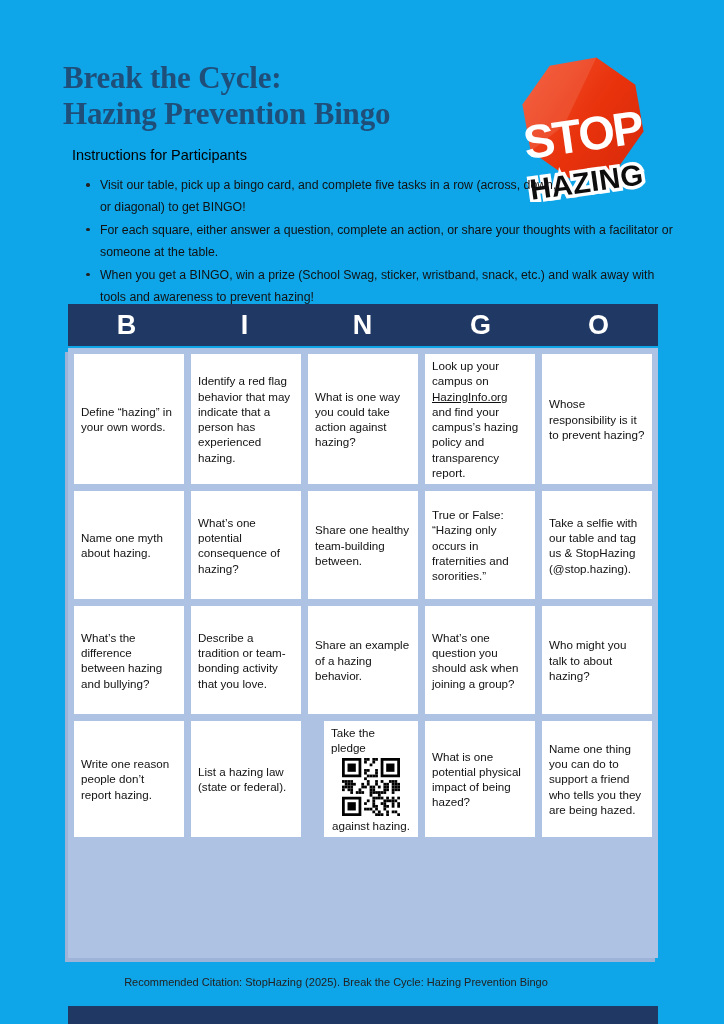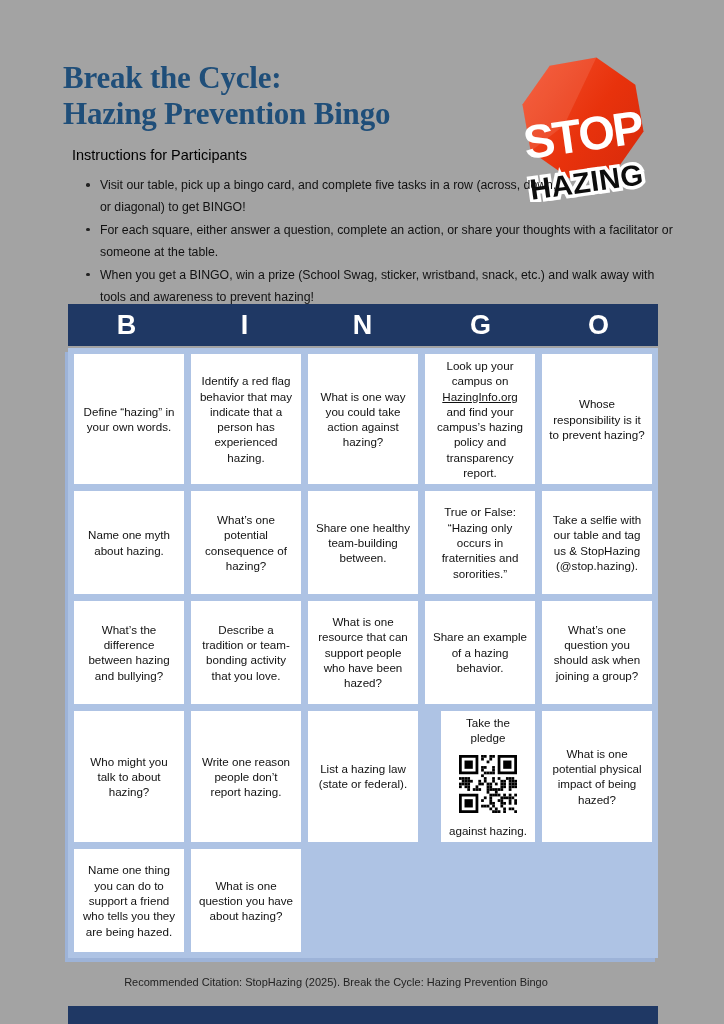--- a/index.html
+++ b/index.html
@@ -1,16 +1,16 @@
 <!DOCTYPE html>
 <html><head>
 <meta charset="utf-8">
 <style>
   html,body{margin:0;padding:0;background:#ffffff;}
-  .page{position:relative;width:724px;height:1024px;background:#a3a3a3;overflow:hidden;
+  .page{position:relative;width:724px;height:1024px;background:#0ea5e9;overflow:hidden;
         font-family:"Liberation Sans",sans-serif;color:#1a1a1a;}
 
   
   .title{position:absolute;left:63px;top:60px;font-family:"Liberation Serif",serif;
          font-weight:700;font-size:31px;line-height:1.15;color:#1F4E79;letter-spacing:-.2px;}
 
   
   .logo{position:absolute;left:503px;top:52px;width:170px;height:145px;}
 
   
@@ -25,24 +25,24 @@
   
   .bingo-head{position:absolute;left:68px;top:304px;width:590px;height:42px;background:#1F3864;
         display:grid;grid-template-columns:repeat(5,1fr);align-items:center;}
   .bingo-head span{text-align:center;color:#fff;font-weight:700;font-size:27px;letter-spacing:1px;}
 
   
   .grid{position:absolute;left:68px;top:348px;width:590px;height:610px;background:#AEC3E4;
         box-sizing:border-box;padding:6px;display:grid;grid-template-columns:repeat(5,1fr);
         grid-template-rows:repeat(5,1fr);gap:7px;box-shadow:-3px 4px 0 #9db3d8;}
   .cell{background:#fff;display:flex;flex-direction:column;align-items:center;justify-content:center;
-        text-align:center;font-size:11.6px;line-height:1.32;padding:4px 7px;box-sizing:border-box;color:#111;}
+        font-size:11.6px;line-height:1.32;padding:4px 7px;box-sizing:border-box;color:#111;}
   .cell.free{font-weight:700;font-size:14.5px;line-height:1.35;letter-spacing:.2px;}
   .cell .cell-link{text-decoration:underline;}
-  .cell.qrcell{justify-content:center;gap:10px;margin-left:16px;}
+  .cell.qrcell{justify-content:center;gap:2px;margin-left:16px;}
   .cell.qrcell svg{width:58px;height:58px;display:block;}
 
   
   .citation{position:absolute;left:0;top:976px;width:672px;text-align:center;font-size:11px;color:#222;}
   .footer-bar{position:absolute;left:68px;top:1006px;width:590px;height:18px;background:#1F3864;}
 </style>
 </head>
 <body>
 
 <div class="page">
@@ -115,23 +115,20 @@
         <div>True or False: “Hazing only occurs in fraternities and sororities.”</div>
       </div>
       <div class="cell">
         <div>Take a selfie with our table and tag us &amp; StopHazing (@stop.hazing).</div>
       </div>
       <div class="cell">
         <div>What’s the difference between hazing and bullying?</div>
       </div>
       <div class="cell">
         <div>Describe a tradition or team-bonding activity that you love.</div>
-      </div>
-      <div class="cell">
-        <div>What is one resource that can support people who have been hazed?</div>
       </div>
       <div class="cell">
         <div>Share an example of a hazing behavior.</div>
       </div>
       <div class="cell">
         <div>What’s one question you should ask when joining a group?</div>
       </div>
       <div class="cell">
         <div>Who might you talk to about hazing?</div>
       </div>
@@ -270,21 +267,18 @@
           <rect x="2" y="16" width="3" height="3" fill="#000"></rect>
         </svg>
         <div>against hazing.</div>
       </div>
       <div class="cell">
         <div>What is one potential physical impact of being hazed?</div>
       </div>
       <div class="cell">
         <div>Name one thing you can do to support a friend who tells you they are being hazed.</div>
       </div>
-      <div class="cell">
-        <div>What is one question you have about hazing?</div>
-      </div>
     </div>
 
   <div class="citation">Recommended Citation: StopHazing (2025). Break the Cycle: Hazing Prevention Bingo</div>
 
   <div class="footer-bar"></div>
 </div>
 
 </body></html>

